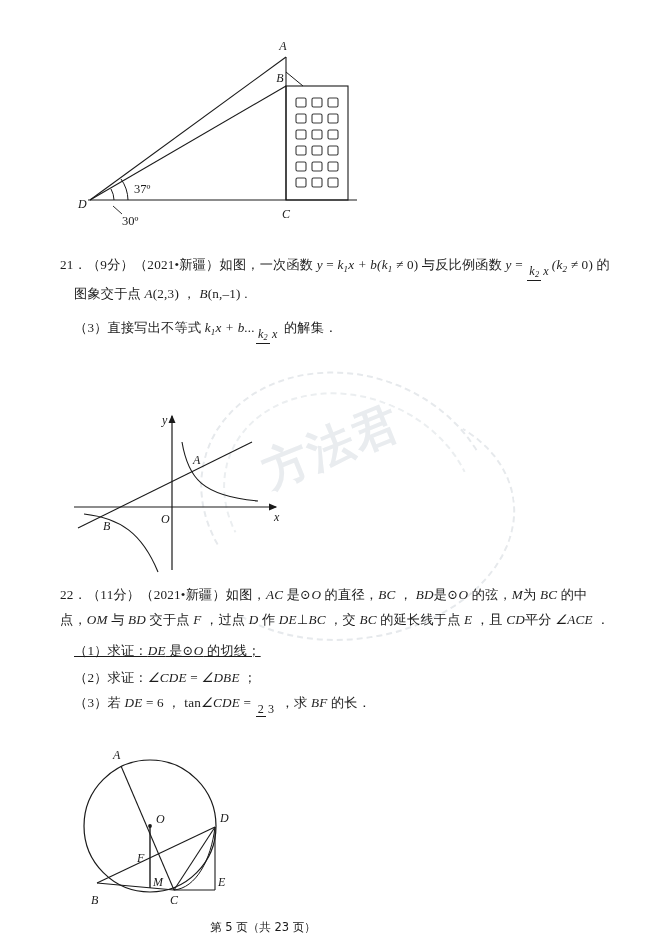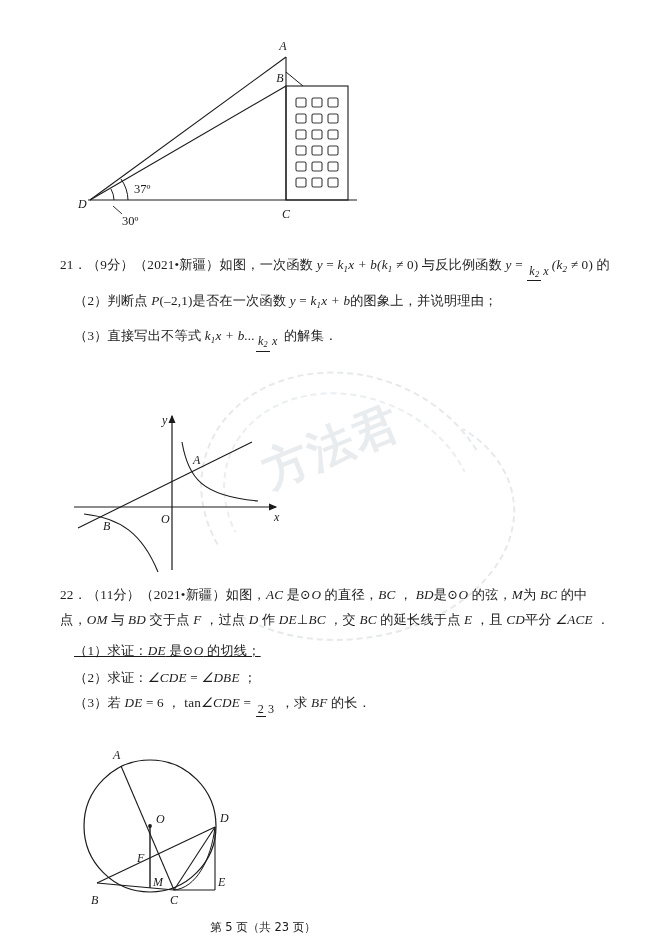--- a/index.html
+++ b/index.html
@@ -157,25 +157,25 @@
 
   <div class="qblock" style="left:60px; top:252px; width:560px;">
 
     <span class="qline">
       <span class="mn">21</span><span class="mn">．</span><span class="mn">（9分）</span><span class="mn">（2021•新疆）</span><span>如图，一次函数 </span><span class="mi">y</span><span class="mn"> = </span><span class="mi">k</span><span class="sub">1</span><span class="mi">x + b(k</span><span class="sub">1</span><span class="mn"> ≠ 0)</span><span> 与反比例函数 </span><span class="mi">y</span><span class="mn"> = </span><span class="frac">
           <span class="num"><span>k</span><span class="sub">2</span></span>
           <span class="den">x</span>
         </span><span class="mi">(k</span><span class="sub">2</span><span class="mn"> ≠ 0)</span><span> 的</span>
     </span>
 
-
-
-    <span class="qline indent" style="display:block;margin-top:7px;">
-      <span>（2）判断点 </span><span class="mi">P</span><span class="mn">(–2,1)</span><span>是否在一次函数 </span><span class="mi">y</span><span class="mn"> = </span><span class="mi">k</span><span class="sub">1</span><span class="mi">x + b</span><span>的图象上，并说明理由；</span>
-    </span>
+    <span class="qline indent">
+      <span>图象交于点 </span><span class="mi">A</span><span class="mn">(2,3)</span><span class="mn"> ，  </span><span class="mi">B</span><span class="mn">(n,–1)</span><span class="mn"> .</span>
+    </span>
+
+
 
     <span class="qline indent" style="display:block;margin-top:9px;">
       <span>（3）直接写出不等式 </span><span class="mi">k</span><span class="sub">1</span><span class="mi">x + b...</span><span class="frac">
           <span class="num"><span>k</span><span class="sub">2</span></span>
           <span class="den">x</span>
         </span><span> 的解集．</span>
     </span>
   </div>
 
   <div class="figure" style="left:62px; top:400px; width:280px; height:175px;">

